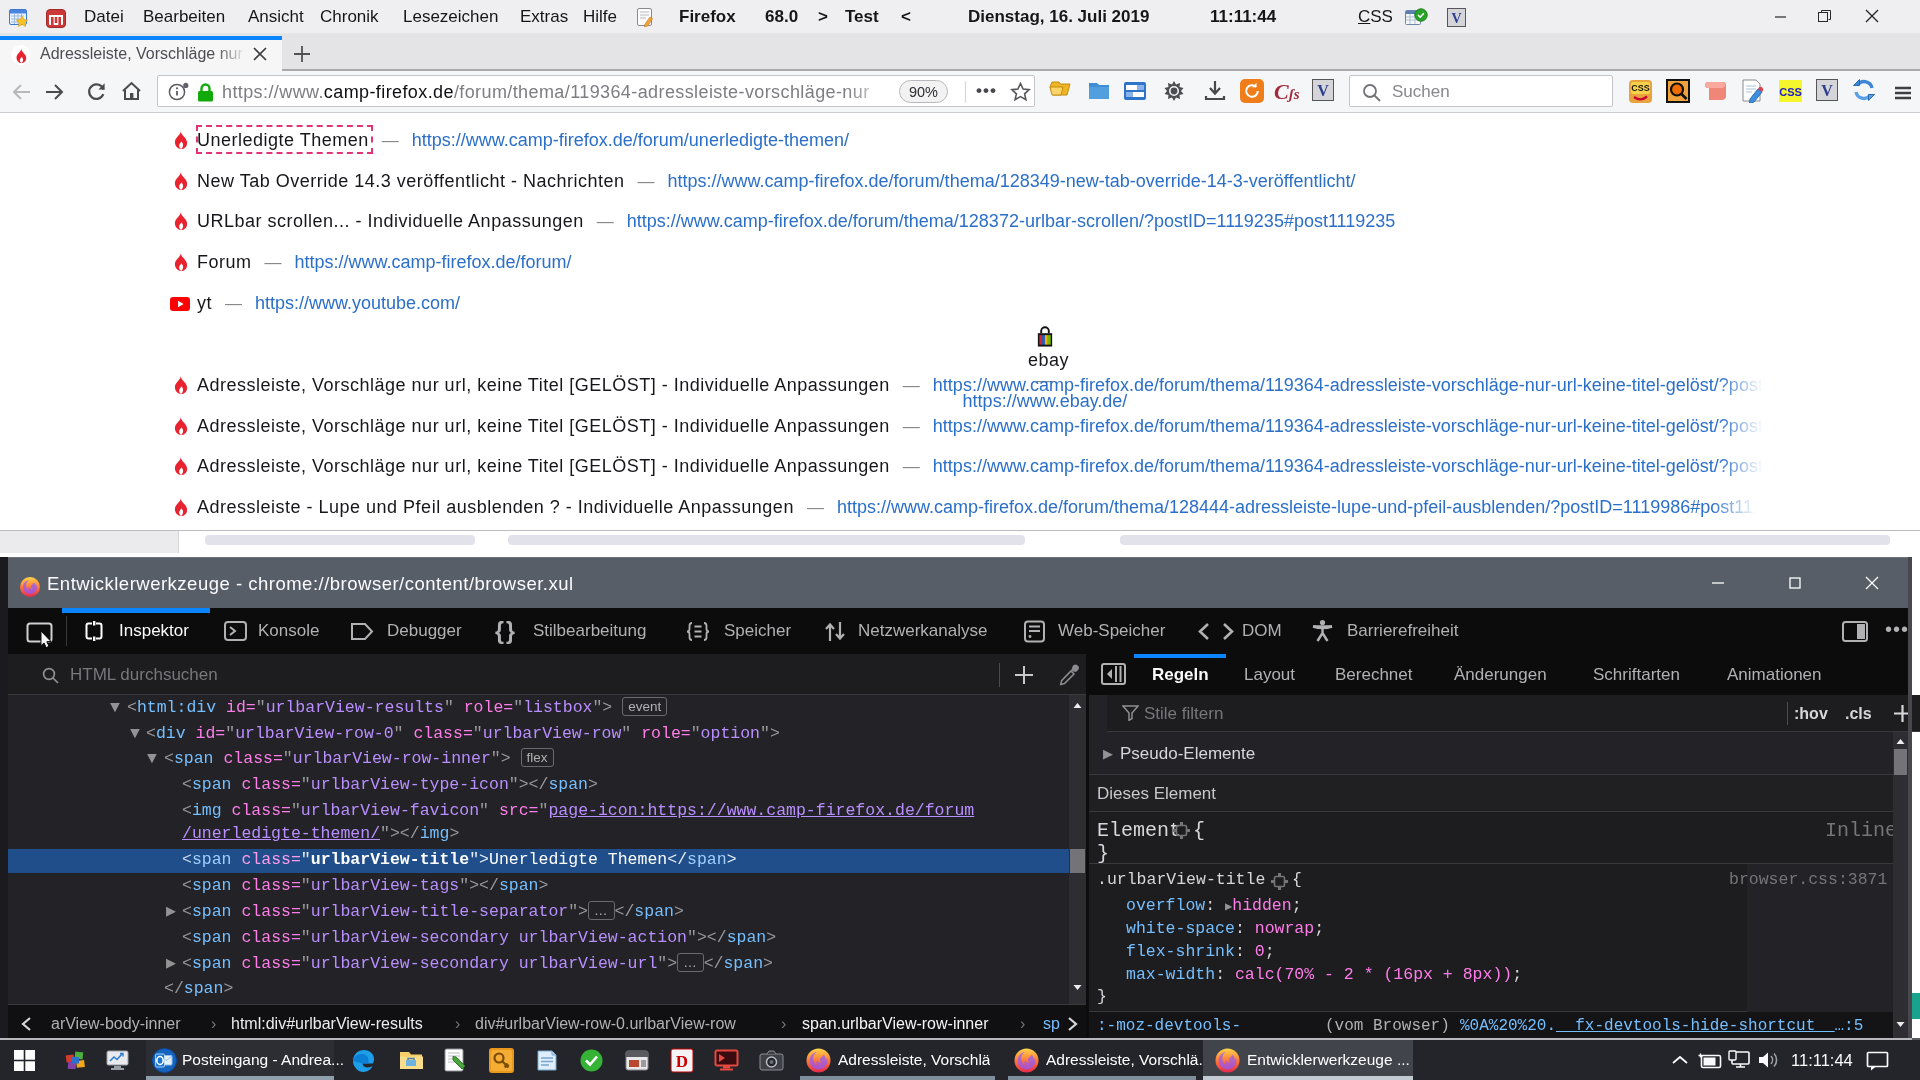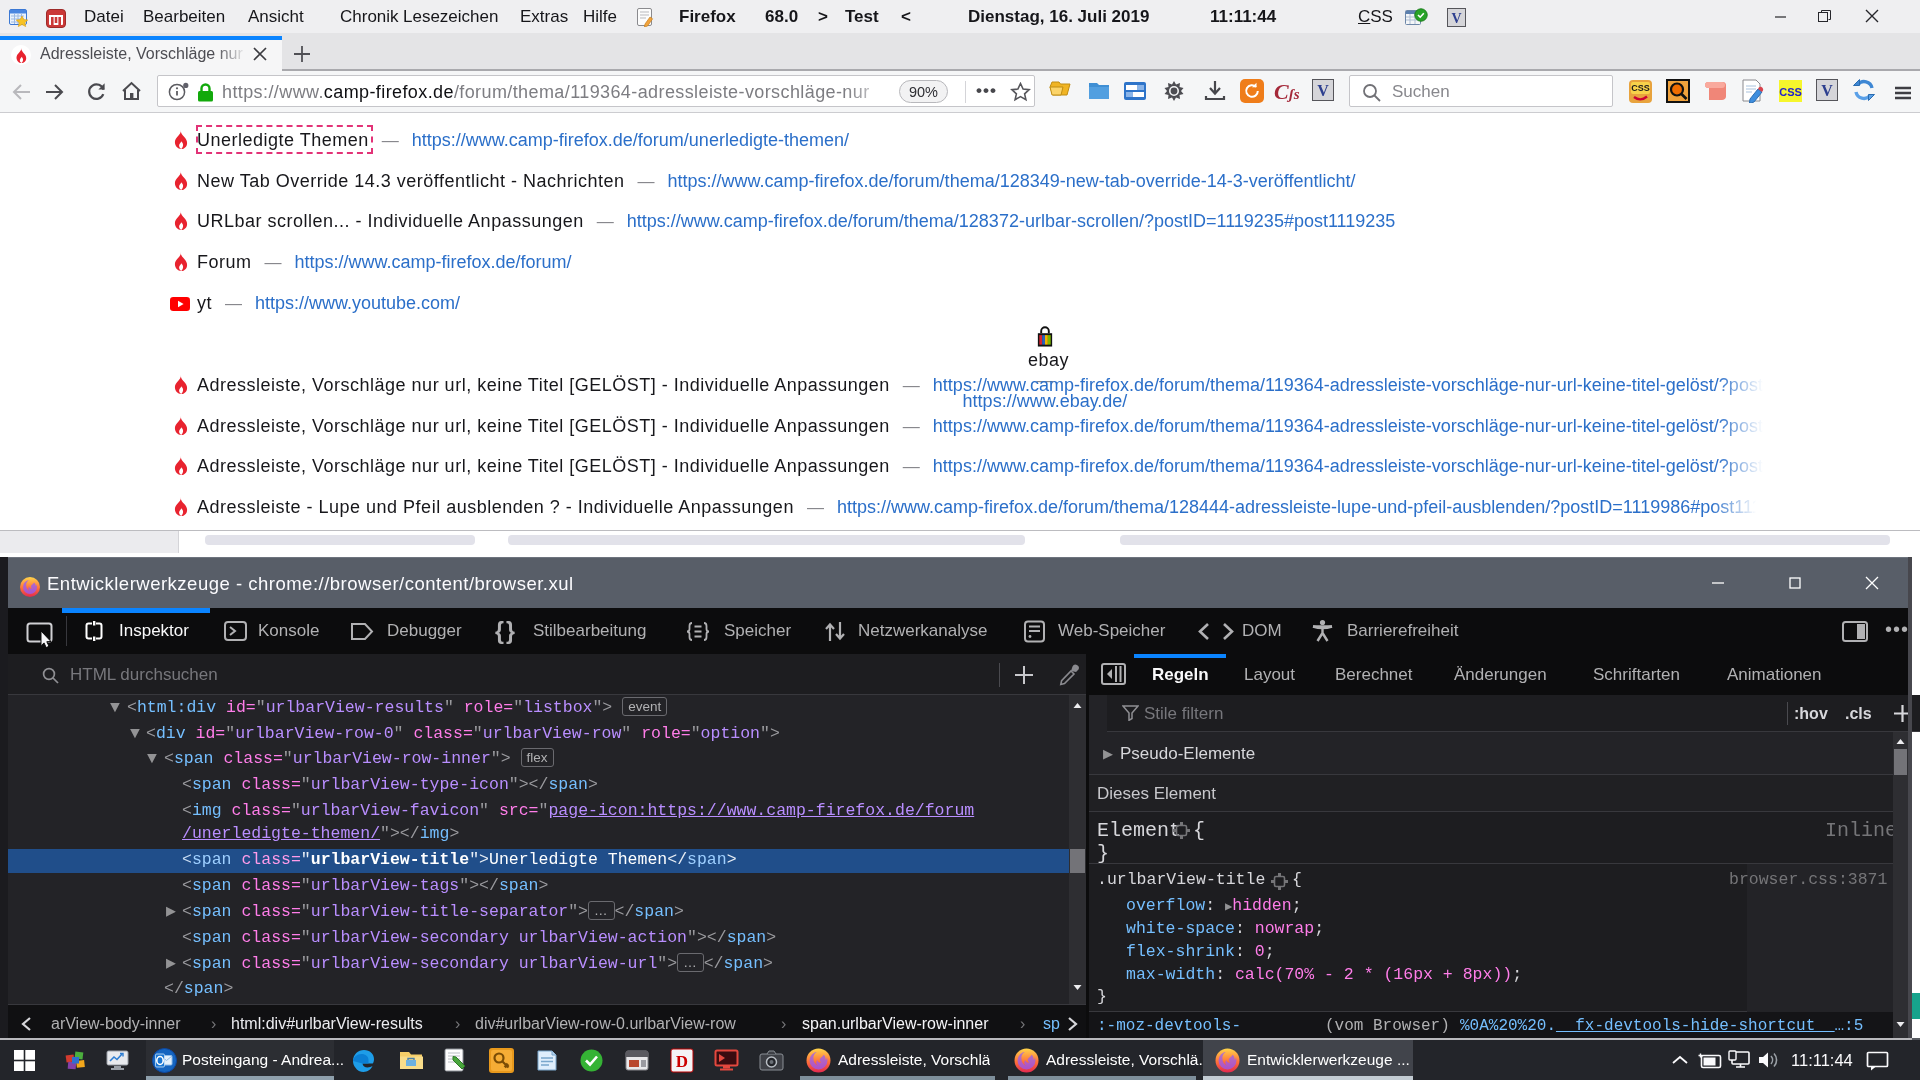--- a/index.html
+++ b/index.html
@@ -56,21 +56,21 @@
       <rect x="0.5" y="0.5" width="19" height="18" rx="3.5" fill="#cb3837" stroke="#9d2a29"></rect>
       <rect x="3" y="3" width="14" height="13" rx="1" fill="#fff"></rect>
       <rect x="3" y="3" width="14" height="3" fill="#cb3837"></rect>
       <rect x="5" y="8" width="2.6" height="8" fill="#cb3837"></rect>
       <rect x="8.7" y="8" width="2.6" height="6" fill="#cb3837"></rect>
       <rect x="12.4" y="8" width="2.6" height="8" fill="#cb3837"></rect>
     </svg>
  <span class="mi" style="left:84px;">Datei</span>
  <span class="mi" style="left:143px;">Bearbeiten</span>
  <span class="mi" style="left:248px;">Ansicht</span>
- <span class="mi" style="left:340px;">Chronik</span>
+ <span class="mi" style="left:320px;">Chronik</span>
  <span class="mi" style="left:403px;">Lesezeichen</span>
  <span class="mi" style="left:520px;">Extras</span>
  <span class="mi" style="left:583px;">Hilfe</span>
  <svg class="a" style="left:636px;top:8px;" width="18" height="19" viewBox="0 0 18 19">
       <rect x="1.5" y="0.5" width="14" height="17" rx="1.5" fill="#fcfcfc" stroke="#8a8a8e"></rect>
       <path d="M4 4h9M4 7h9M4 10h6" stroke="#b9b9bd"></path>
       <path d="M9 16l5-7 2.6 1.8-5 7.2-3.2 1z" fill="#f2a33c" stroke="#c67f1f" stroke-width=".7"></path>
     </svg>
  <span class="mi" style="left:679px;font-weight:bold;">Firefox</span>
  <span class="mi" style="left:765px;font-weight:bold;">68.0</span>

